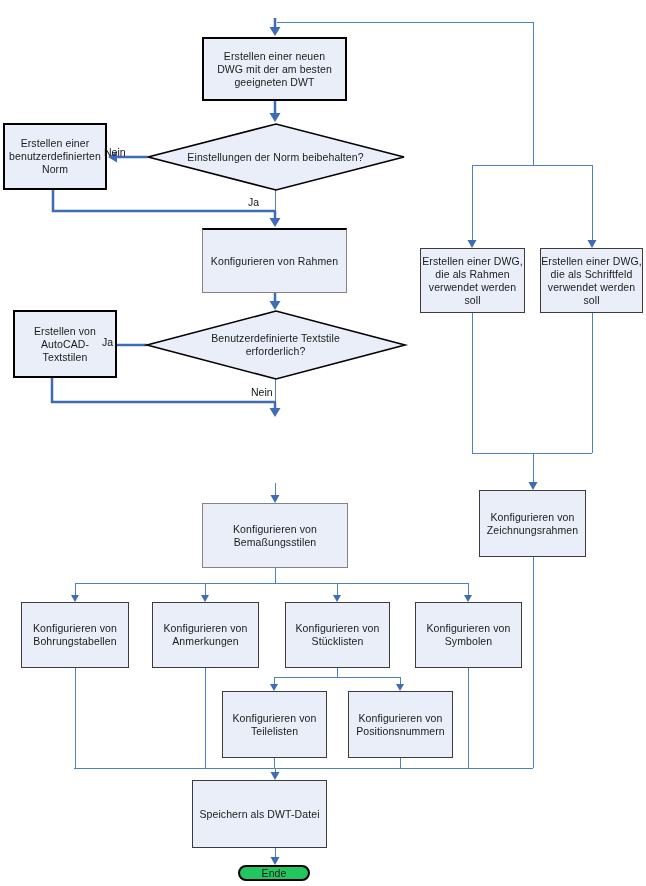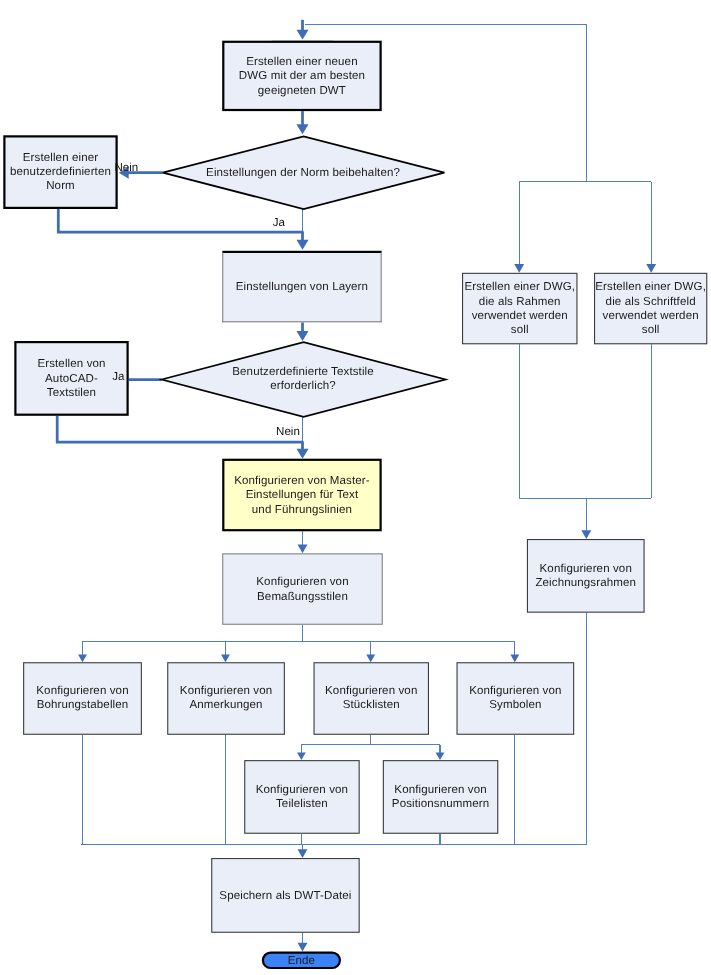--- a/index.html
+++ b/index.html
@@ -22,21 +22,21 @@
     text-align:center;white-space:pre-line;
     font-size:10.5px;line-height:13px;letter-spacing:0.1px;
     background:var(--node-fill);
   }
   .thick{border:2px solid var(--border-strong);}
   .thin{border:1px solid var(--border-thin);}
   .grayb{border:1px solid #848484;}
   .toplined{border:1px solid #848484;border-top:2px solid var(--border-strong);}
   .yellow{background:var(--highlight-fill);border:2px solid var(--border-strong);}
   .stadium{border:2px solid var(--border-strong);border-radius:10px;background:#fafcfe;}
-  .stadium.end{background:#3b82f6;}
+  .stadium.end{background:#22c55e;}
   .dlabel{position:absolute;z-index:3;background:transparent;border:none;}
   .elabel{
     position:absolute;z-index:3;font-size:10.5px;line-height:11px;
     text-align:left;color:#111;
   }
 </style>
 </head>
 <body>
 
 <div id="canvas">
@@ -116,32 +116,29 @@
   <div class="node thick" style="left:202px;top:37px;width:145px;height:64px;">Erstellen einer neuen
 DWG mit der am besten
 geeigneten DWT</div>
 
   <div class="node dlabel" style="left:152px;top:124px;width:247px;height:66px;">Einstellungen der Norm beibehalten?</div>
 
   <div class="node thick" style="left:3px;top:123px;width:104px;height:67px;">Erstellen einer
 benutzerdefinierten
 Norm</div>
 
-  <div class="node toplined" style="left:202px;top:228px;width:145px;height:65px;">Einstellungen von Layern</div>
+  <div class="node toplined" style="left:202px;top:228px;width:145px;height:65px;">Konfigurieren von Rahmen</div>
 
   <div class="node dlabel" style="left:152px;top:311px;width:247px;height:68px;">Benutzerdefinierte Textstile
 erforderlich?</div>
 
   <div class="node thick" style="left:13px;top:310px;width:104px;height:68px;">Erstellen von
 AutoCAD-
 Textstilen</div>
 
-  <div class="node yellow" style="left:202px;top:417px;width:145px;height:66px;">Konfigurieren von Master-
-Einstellungen für Text
-und Führungslinien</div>
 
   <div class="node grayb" style="left:202px;top:503px;width:146px;height:65px;">Konfigurieren von
 Bemaßungsstilen</div>
 
   <div class="node thin" style="left:21px;top:602px;width:108px;height:66px;">Konfigurieren von
 Bohrungstabellen</div>
 
   <div class="node thin" style="left:152px;top:602px;width:107px;height:66px;">Konfigurieren von
 Anmerkungen</div>
 

